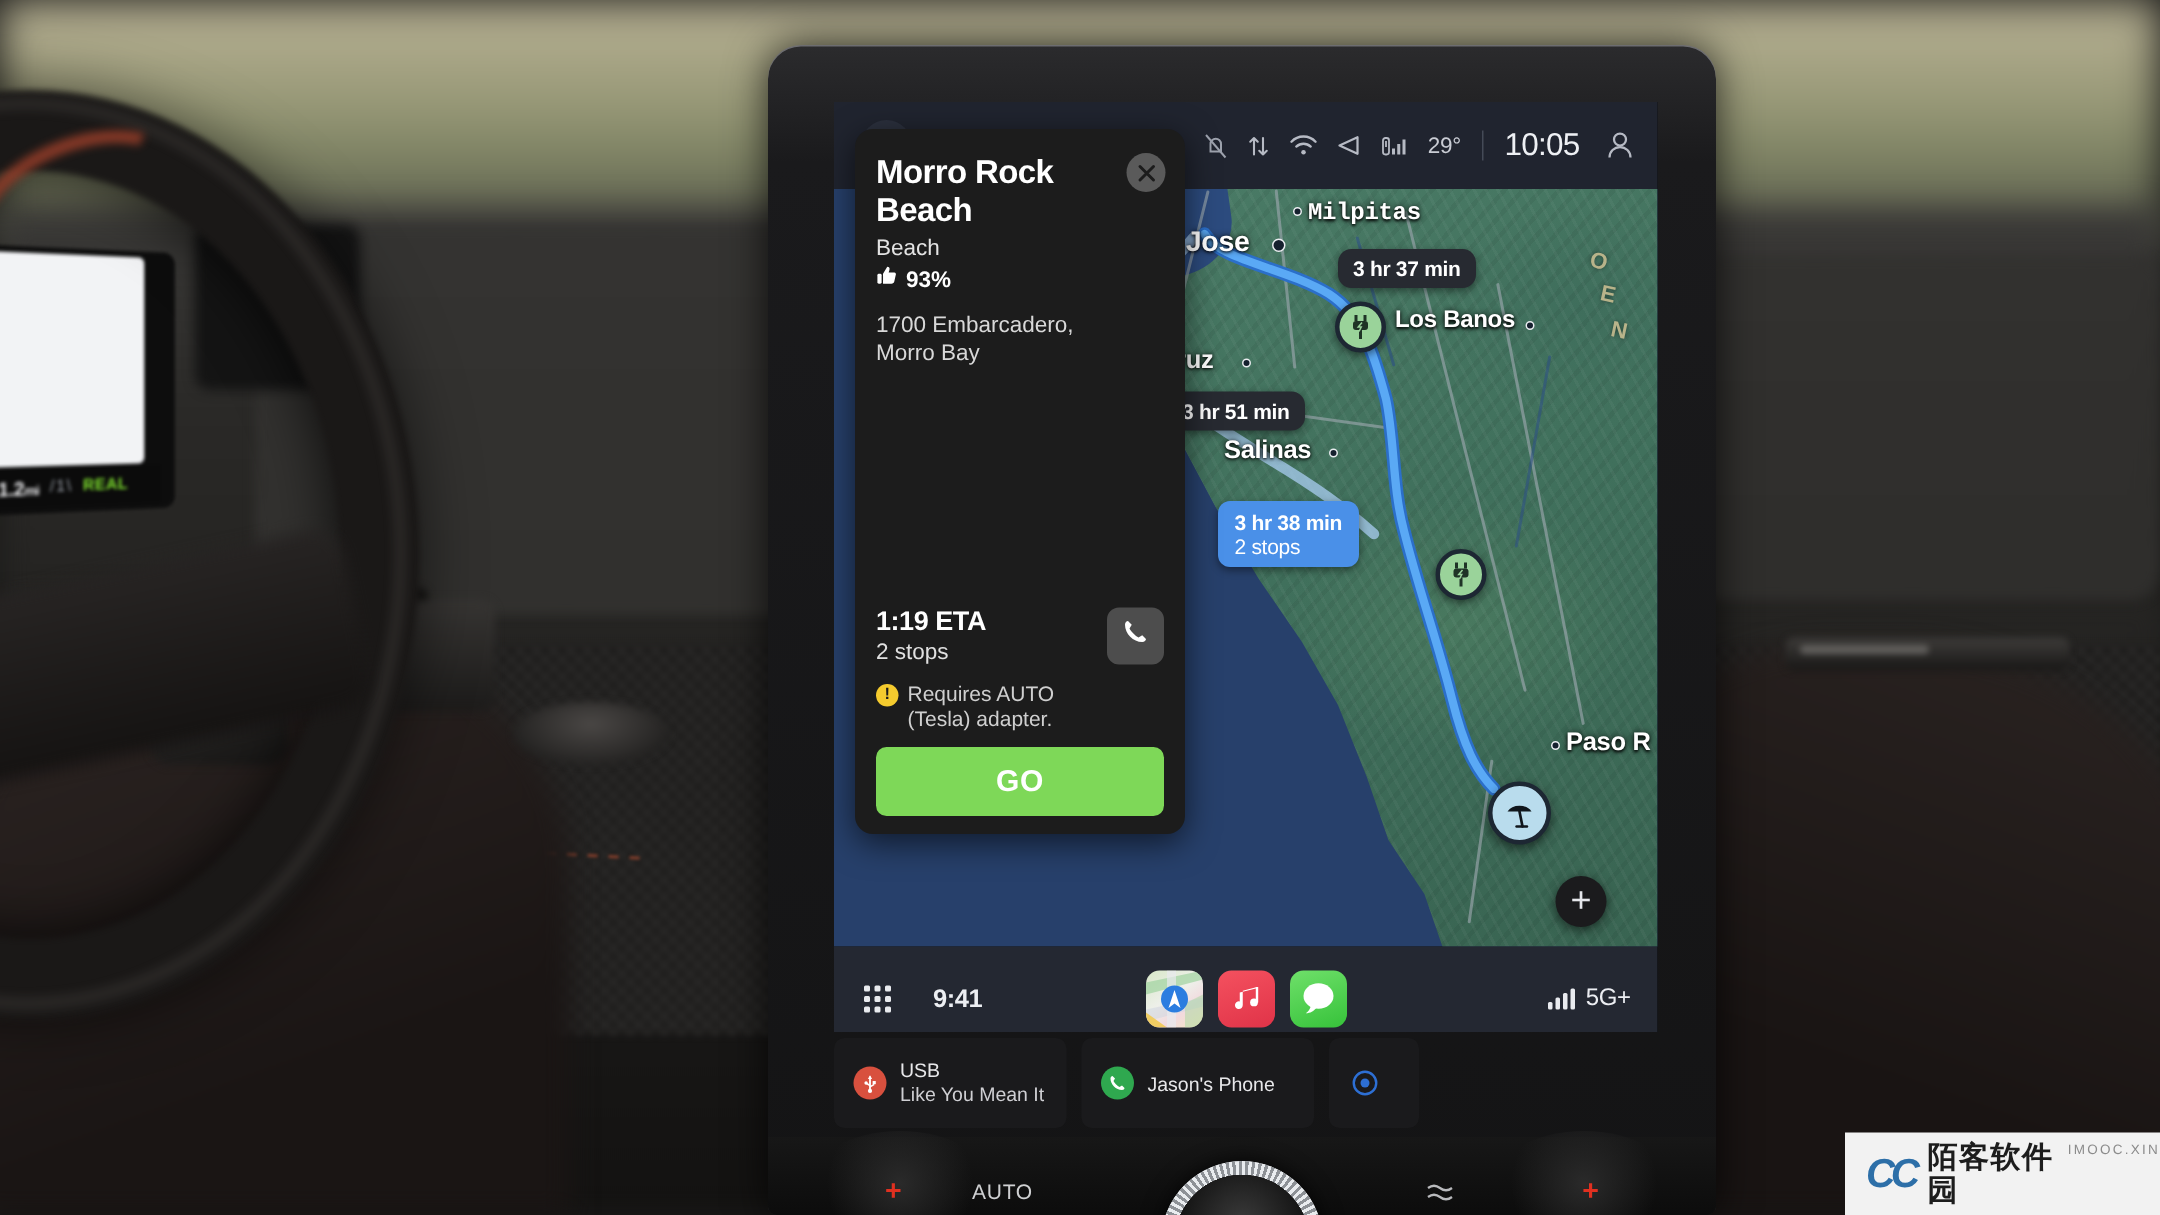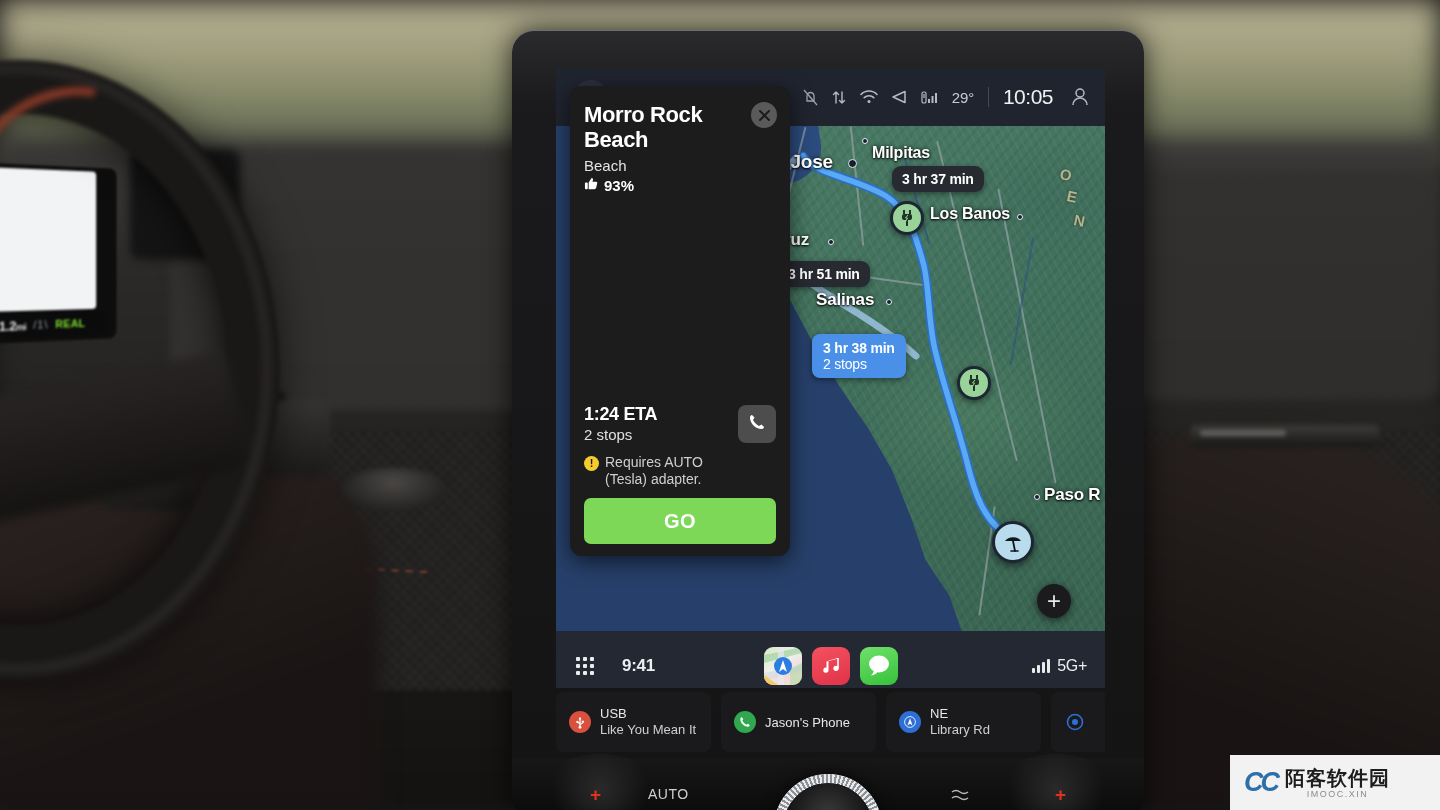--- a/index.html
+++ b/index.html
@@ -333,21 +333,21 @@
   }
   .cl-defrost { position: absolute; left: 436px; top: 30px; color: #b9babd; font-size: 15px; }
   .cl-bulb { position: absolute; border-radius: 50%; background: radial-gradient(circle,#2a2a2a 0%, transparent 70%); }
 
   
   .wm {
     position: absolute; right: 0; bottom: 0; width: 210px; height: 55px;
     background: #f2f2f2; display: flex; align-items: center; gap: 8px; padding-left: 14px;
   }
   .wm-logo { color: #2d6fa8; font-size: 27px; font-weight: 800; font-style: italic; line-height: 1; letter-spacing:-3px;}
-  .wm-txt { display: flex; flex-direction: column; }
+  .wm-txt { display: flex; }
   .wm-cn { color: #1d1d1d; font-size: 20px; font-weight: 700; letter-spacing: 1px; line-height: 22px; }
   .wm-en { color: #8b8b8b; font-size: 9px; letter-spacing: 1.5px; text-align: center; }
 </style>
 </head>
 <body>
 
 <div id="backdrop">
   <div class="bd-sky"></div>
   <div class="bd-dash"></div>
   <div class="bd-lower"></div>
@@ -483,21 +483,21 @@
                  C420 372 428 388 440 400" stroke="#2b6fc9" stroke-width="9" fill="none" stroke-linecap="round"></path>
         <path d="M247 30 C258 48 300 52 330 70 C352 84 360 110 368 140
                  C374 168 372 198 380 228 C390 268 402 300 412 340
                  C420 372 428 388 440 400" stroke="#5aa9f5" stroke-width="5.5" fill="none" stroke-linecap="round"></path>
         <path d="M240 32 C228 46 214 60 208 82 C202 104 214 124 232 140
                  C250 156 268 166 290 180 C320 198 340 212 360 230" stroke="#a9cdf2" stroke-width="7" fill="none" stroke-linecap="round" opacity=".75"></path>
         <path d="M218 24 C204 30 196 44 196 60 C196 80 206 98 220 112" stroke="#a9cdf2" stroke-width="6" fill="none" stroke-linecap="round" opacity=".6"></path>
       </svg>
 
       <div class="city-dot" style="left:306px;top:12px;"></div>
-      <div class="map-city" style="left:316px;top:18px;">Milpitas</div>
+      <div class="map-city" style="left:316px;top:7px;font-family:Liberation Mono, monospace;">Milpitas</div>
       <div class="city-dot" style="left:292px;top:33px;width:9px;height:9px;"></div>
       <div class="map-city" style="left:218px;top:25px;font-size:19px;">n Jose</div>
       <div class="city-dot" style="left:461px;top:88px;"></div>
       <div class="map-city" style="left:374px;top:79px;">Los Banos</div>
       <div class="city-dot" style="left:272px;top:113px;"></div>
       <div class="map-city" style="left:216px;top:104px;font-size:17px;">Cruz</div>
       <div class="city-dot" style="left:330px;top:173px;"></div>
       <div class="map-city" style="left:260px;top:164px;font-size:17px;">Salinas</div>
       <div class="city-dot" style="left:478px;top:368px;"></div>
       <div class="map-city" style="left:488px;top:359px;font-size:17px;">Paso R</div>
@@ -551,24 +551,28 @@
       <div class="pc-cat">Beach</div>
       <div class="pc-rating">
         <span>
           <svg width="15" height="15" viewBox="0 0 16 16">
               <path d="M5 7 L8 2 C9.5 2 10 3 9.5 4.5 L9 6 L13 6 C14 6 14.5 7 14 8 L13 12.5 C12.8 13.5 12 14 11 14 L5 14 Z" fill="#fff"></path>
               <rect x="1" y="7" width="3" height="7" rx="1" fill="#fff"></rect>
             </svg>
         </span>
         <span class="pc-rating-val">93%</span>
       </div>
+      <div class="pc-addr">
+        <span>1700 Embarcadero,</span><br>
+        <span>Morro Bay</span>
+      </div>
       <div class="pc-spacer"></div>
       <div class="pc-eta-row">
         <div>
-          <div class="pc-eta">1:24 ETA</div>
+          <div class="pc-eta">1:19 ETA</div>
           <div class="pc-stops">2 stops</div>
         </div>
         <div class="pc-phone">
           <span>
             <svg width="18" height="18" viewBox="0 0 18 18">
                 <path d="M4 2 C3 2 2 3 2 4.5 C2 10.5 7.5 16 13.5 16 C15 16 16 15 16 14 L13.5 11.5 L11 13 C9 12 6 9 5 7 L6.5 4.5 Z" fill="#fff"></path>
               </svg>
           </span>
         </div>
       </div>
@@ -652,32 +656,20 @@
       </span>
     </div>
     <div class="qcard">
       <span class="qc-ico" style="background:#2fa84f;">
         <svg width="12" height="12" viewBox="0 0 18 18">
             <path d="M4 2 C3 2 2 3 2 4.5 C2 10.5 7.5 16 13.5 16 C15 16 16 15 16 14 L13.5 11.5 L11 13 C9 12 6 9 5 7 L6.5 4.5 Z" fill="#fff"></path>
           </svg>
       </span>
       <span class="qc-single">Jason's Phone</span>
     </div>
-    <div class="qcard">
-      <span class="qc-ico" style="background:#2d6fd4;">
-        <svg width="12" height="12" viewBox="0 0 14 14">
-            <circle cx="7" cy="7" r="6.3" fill="none" stroke="#fff" stroke-width="1"></circle>
-            <path d="M7 2.5 L10 11 L7 9 L4 11 Z" fill="#fff"></path>
-          </svg>
-      </span>
-      <span class="qc-txt">
-        <span class="qc-l1">NE</span>
-        <span class="qc-l2">Library Rd</span>
-      </span>
-    </div>
     <div class="qcard" style="width:60px;">
       <span class="qc-ico" style="background:transparent;">
         <svg width="18" height="18" viewBox="0 0 18 18">
             <circle cx="9" cy="9" r="7.5" fill="none" stroke="#2d6fd4" stroke-width="1.6"></circle>
             <circle cx="9" cy="9" r="3" fill="#2d6fd4"></circle>
           </svg>
       </span>
     </div>
   </div>
 

